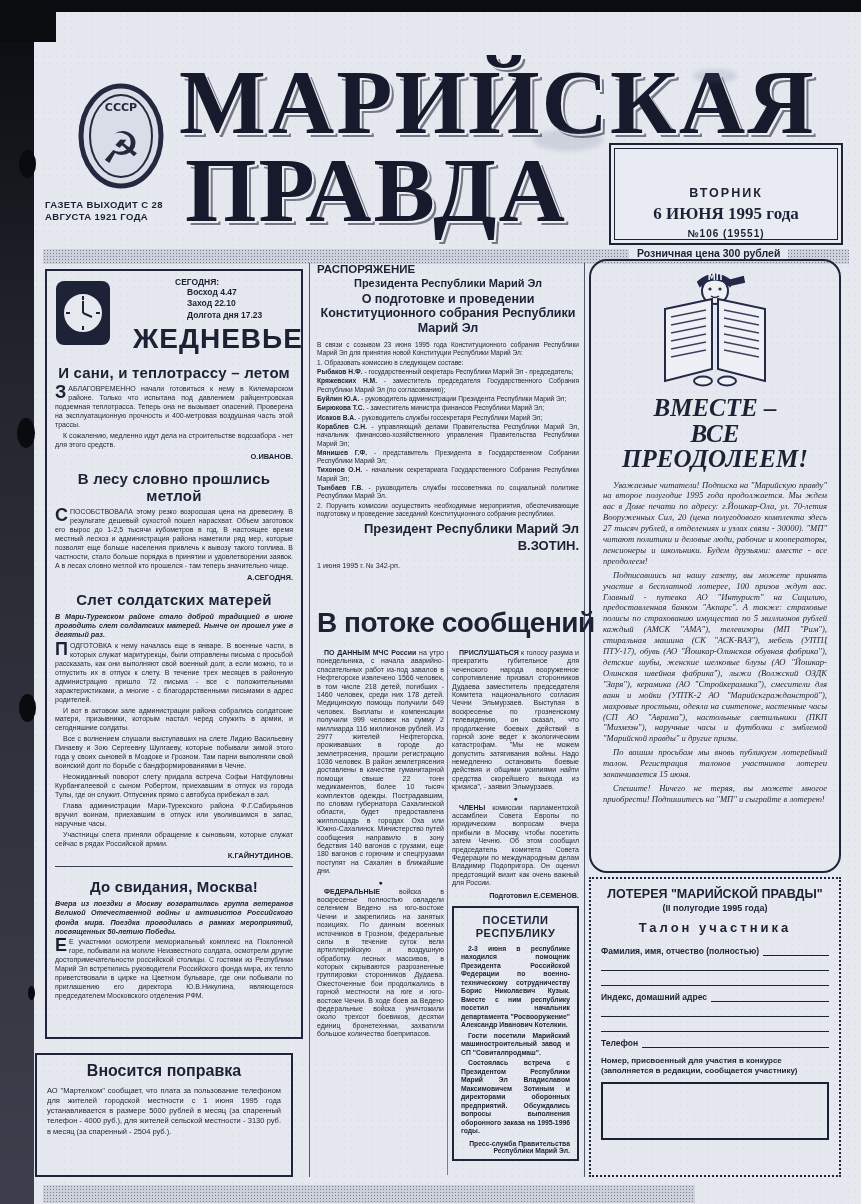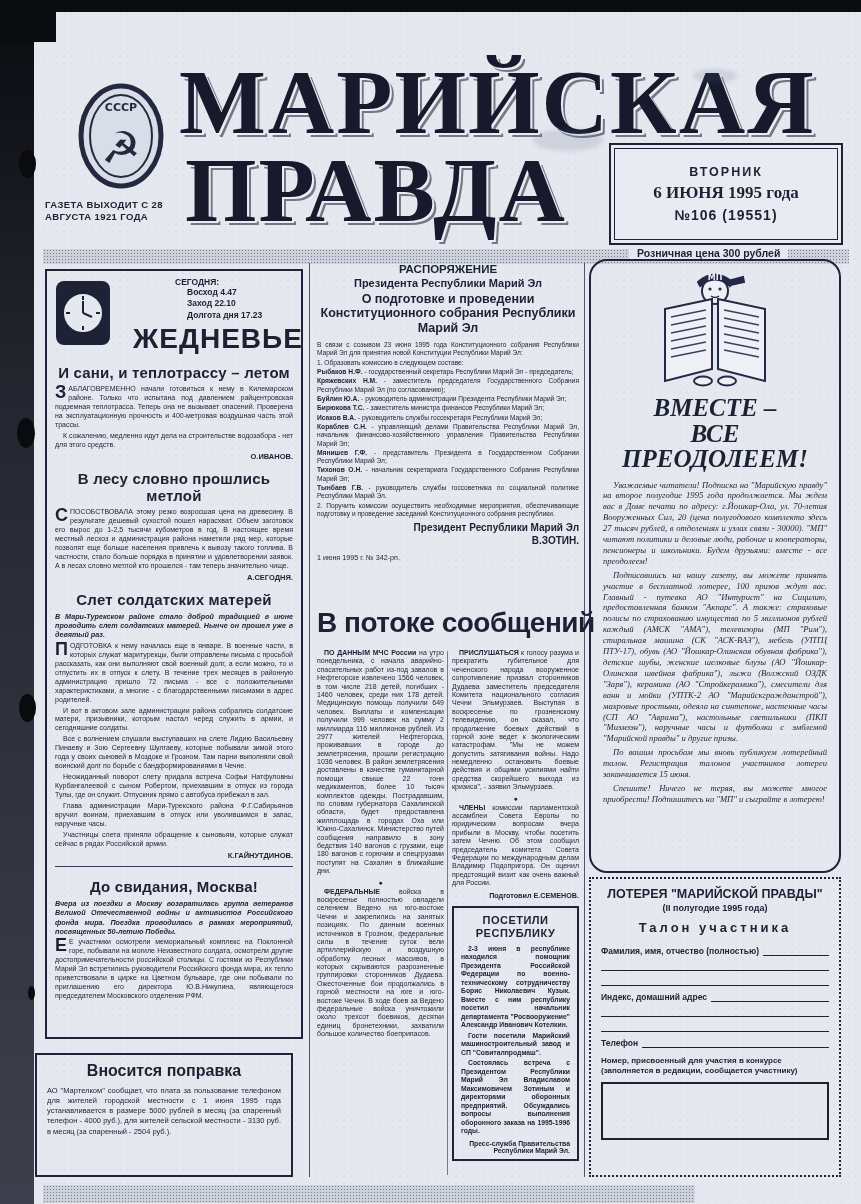--- a/index.html
+++ b/index.html
@@ -17,24 +17,24 @@
   
   .emblem{left:40px;top:70px;width:96px;height:110px;}
   .founded{left:12px;top:188px;width:132px;font-weight:bold;font-size:9.5px;line-height:1.3;letter-spacing:.4px;}
   .mast-title{font-family:"Liberation Serif",serif;font-weight:bold;font-size:92px;line-height:.9;
               letter-spacing:2px;color:#171a2c;white-space:nowrap;
               text-shadow:2px 2px 0 rgba(240,243,248,.95),4px 4px 0 rgba(23,26,44,.55);}
   .title1{left:146px;top:50px;}
   .title2{left:152px;top:138px;}
   .datebox{left:576px;top:132px;width:230px;height:98px;border:2px solid #1e2233;background:#e8ebf2;}
   .datebox-inner{position:absolute;left:3px;top:3px;right:3px;bottom:3px;border:1px solid #1e2233;
-                 display:flex;flex-direction:column;align-items:center;justify-content:center;gap:4px;}
+                 display:flex;flex-direction:column;align-items:center;justify-content:flex-end;gap:4px;}
   .weekday{font-weight:bold;font-size:12.5px;letter-spacing:2px;}
   .dateline{font-weight:bold;font-size:17px;font-family:"Liberation Serif",serif;}
-  .issue{font-weight:bold;font-size:14px;letter-spacing:1px;}
+  .issue{font-weight:bold;font-size:10px;letter-spacing:1px;}
   .halftone{background-color:#ccd1dc;background-image:radial-gradient(circle,#787f90 30%,rgba(0,0,0,0) 34%);
             background-size:3px 3px;}
   .pricebar{left:10px;top:238px;width:806px;height:15px;}
   .price-label{left:596px;top:235px;background:#e5e8ef;padding:1px 8px;font-weight:bold;font-size:10.5px;}
   
   .vrule{background:#50556a;width:1px;}
   
   .box-daily{left:12px;top:258px;width:258px;height:770px;border:2px solid #20243a;padding:6px 8px;
              overflow:hidden;box-sizing:border-box;}
   .daily-head{display:flex;gap:20px;align-items:flex-start;}
@@ -50,26 +50,26 @@
   .article-para.first{text-indent:0;}
   .dropcap{float:left;font-size:18px;font-weight:bold;line-height:.85;padding-right:2px;}
   .article-sign{text-align:right;font-weight:bold;font-size:7.5px;margin:2px 0 4px;}
   .article.ruled{border-top:1px solid #3a3f55;padding-top:2px;margin-top:6px;}
   .box-correction{left:2px;top:1042px;width:258px;height:124px;border:2px solid #20243a;
                   padding:7px 10px;box-sizing:border-box;overflow:hidden;}
   .corr-title{font-weight:bold;font-size:16px;text-align:center;margin:0 0 6px;}
   .corr-text{font-size:7.5px;line-height:1.35;text-align:justify;}
   
   .decree{left:284px;top:250px;width:262px;height:342px;overflow:hidden;}
-  .decree-kicker{text-align:center;font-weight:bold;font-size:11.5px;margin:2px 0;}
+  .decree-kicker{text-align:left;font-weight:bold;font-size:11.5px;margin:2px 0;}
   .decree-sub{text-align:center;font-weight:bold;font-size:11px;margin:1px 0;}
   .decree-title{text-align:center;font-weight:bold;font-size:12.5px;line-height:1.15;margin:3px 0 6px;}
   .decree p{font-size:6.6px;line-height:1.25;text-align:justify;margin:1px 0;}
   .decree .member b{font-size:6.7px;}
-  .decree-sign{text-align:right;font-weight:bold;font-size:10px;line-height:1.3;margin-top:3px;}
+  .decree-sign{text-align:right;font-weight:bold;font-size:13px;line-height:1.3;margin-top:3px;}
   .decree-date{font-size:7.2px;margin-top:6px;}
   
   .newsflow-title{left:284px;top:596px;width:262px;text-align:center;font-weight:bold;font-size:28px;
                   letter-spacing:-.5px;white-space:nowrap;}
   .news-cols{left:284px;top:638px;width:262px;height:528px;overflow:hidden;display:flex;gap:8px;}
   .news-col{width:127px;}
   .news-para{font-size:7px;line-height:1.2;text-align:justify;margin:0 0 3px;text-indent:7px;}
   .news-dot{text-align:center;font-size:7px;margin:2px 0;}
   .news-sign{text-align:right;font-weight:bold;font-size:7.2px;margin:2px 0 6px;}
   .visit-box{border:2px solid #20243a;padding:5px 7px;margin-top:4px;}

